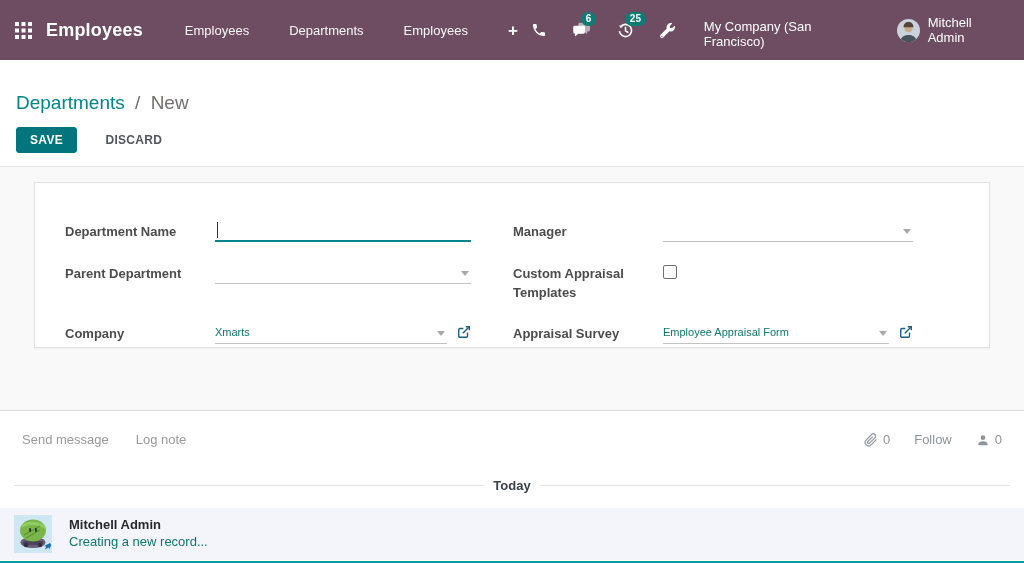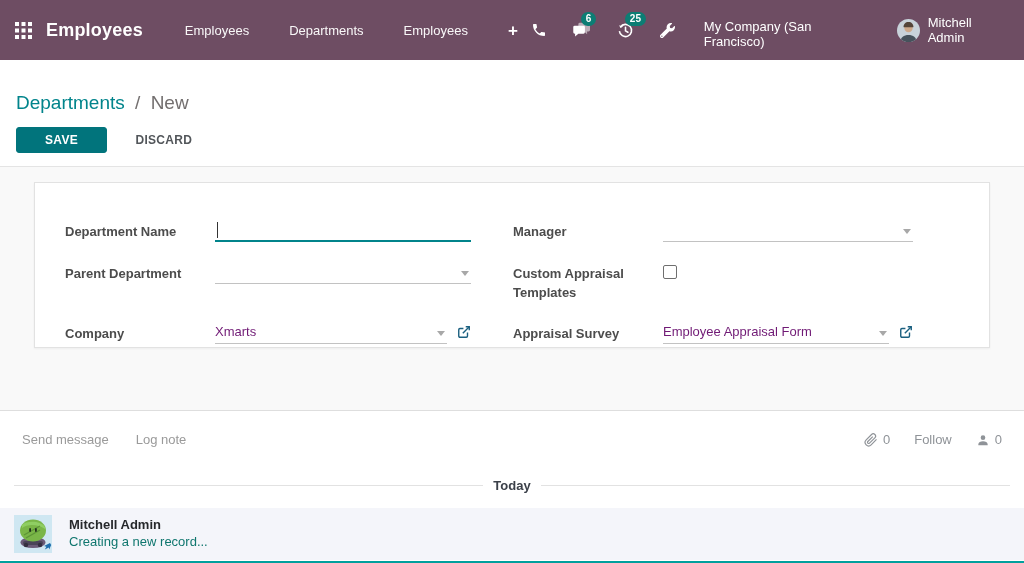--- a/index.html
+++ b/index.html
@@ -25,34 +25,34 @@
   .avatar-sm{ width:23px; height:23px; border-radius:50%; overflow:hidden; margin-right:8px; flex:0 0 auto; }
   .username{ font-size:13px; cursor:pointer; }
 
   
   .control-panel{ background:#fff; border-bottom:1px solid #e4e4e4; padding:13px 16px 13px;margin-top:19px; }
   .breadcrumb{ font-size:19px; margin-bottom:13px; }
   .breadcrumb .parent{ color:#01848b; cursor:pointer; text-decoration:none; }
   .breadcrumb .sep{ color:#736f6f; margin:0 5px; }
   .breadcrumb .current{ color:#736f6f; }
   .btn-save{ background:#01747c; color:#fff; border:1px solid #01747c; font-size:12px;
-    font-weight:700; padding:5px 28px; border-radius:3px; letter-spacing:.3px;
+    font-weight:700; padding:5px 13px; border-radius:3px; letter-spacing:.3px;
     cursor:pointer; font-family:inherit; }
   .btn-discard{ background:none; border:none; color:#52565a; font-size:12px; font-weight:700;
     padding:5px 13px; margin-left:11px; letter-spacing:.3px; cursor:pointer; font-family:inherit; }
 
   
   .content{ background:#f9f9f9; height:243px; padding:15px 34px; }
   .sheet{ background:#fff; border:1px solid #e2e2e2; box-shadow:0 1px 2px rgba(0,0,0,.05);
     height:166px; padding:37px 30px 0; }
   .form-grid{ display:grid; grid-template-columns:150px 256px 42px 150px 250px; row-gap:20px; }
   .flabel{ font-size:13px; font-weight:700; color:#4c4c4c; line-height:19px; padding-top:2px; }
   .fvalue{ display:flex; align-items:flex-start; }
   .field{ flex:1; position:relative; height:22px; border-bottom:1px solid #c2c2c2;
-    font-size:13px; color:#701a75; line-height:20px; cursor:text; }
+    font-size:11px; color:#0f766e; line-height:20px; cursor:text; }
   .field.focused{ border-bottom:2px solid #01848b; }
   .caret{ position:absolute; right:2px; top:9px; width:0; height:0;
     border-left:4px solid transparent; border-right:4px solid transparent;
     border-top:5px solid #a8a8a8; }
   .cursor-bar{ position:absolute; left:2px; top:2px; width:1px; height:16px; background:#333; }
   .ext-link{ margin-left:10px; margin-top:3px; color:#1b6080; flex:0 0 auto; cursor:pointer;
     display:flex; }
   .checkbox{ width:14px; height:14px; border:1px solid #6f6f6f; border-radius:2px;
     background:#fff; margin-top:3px; cursor:pointer; }
 

